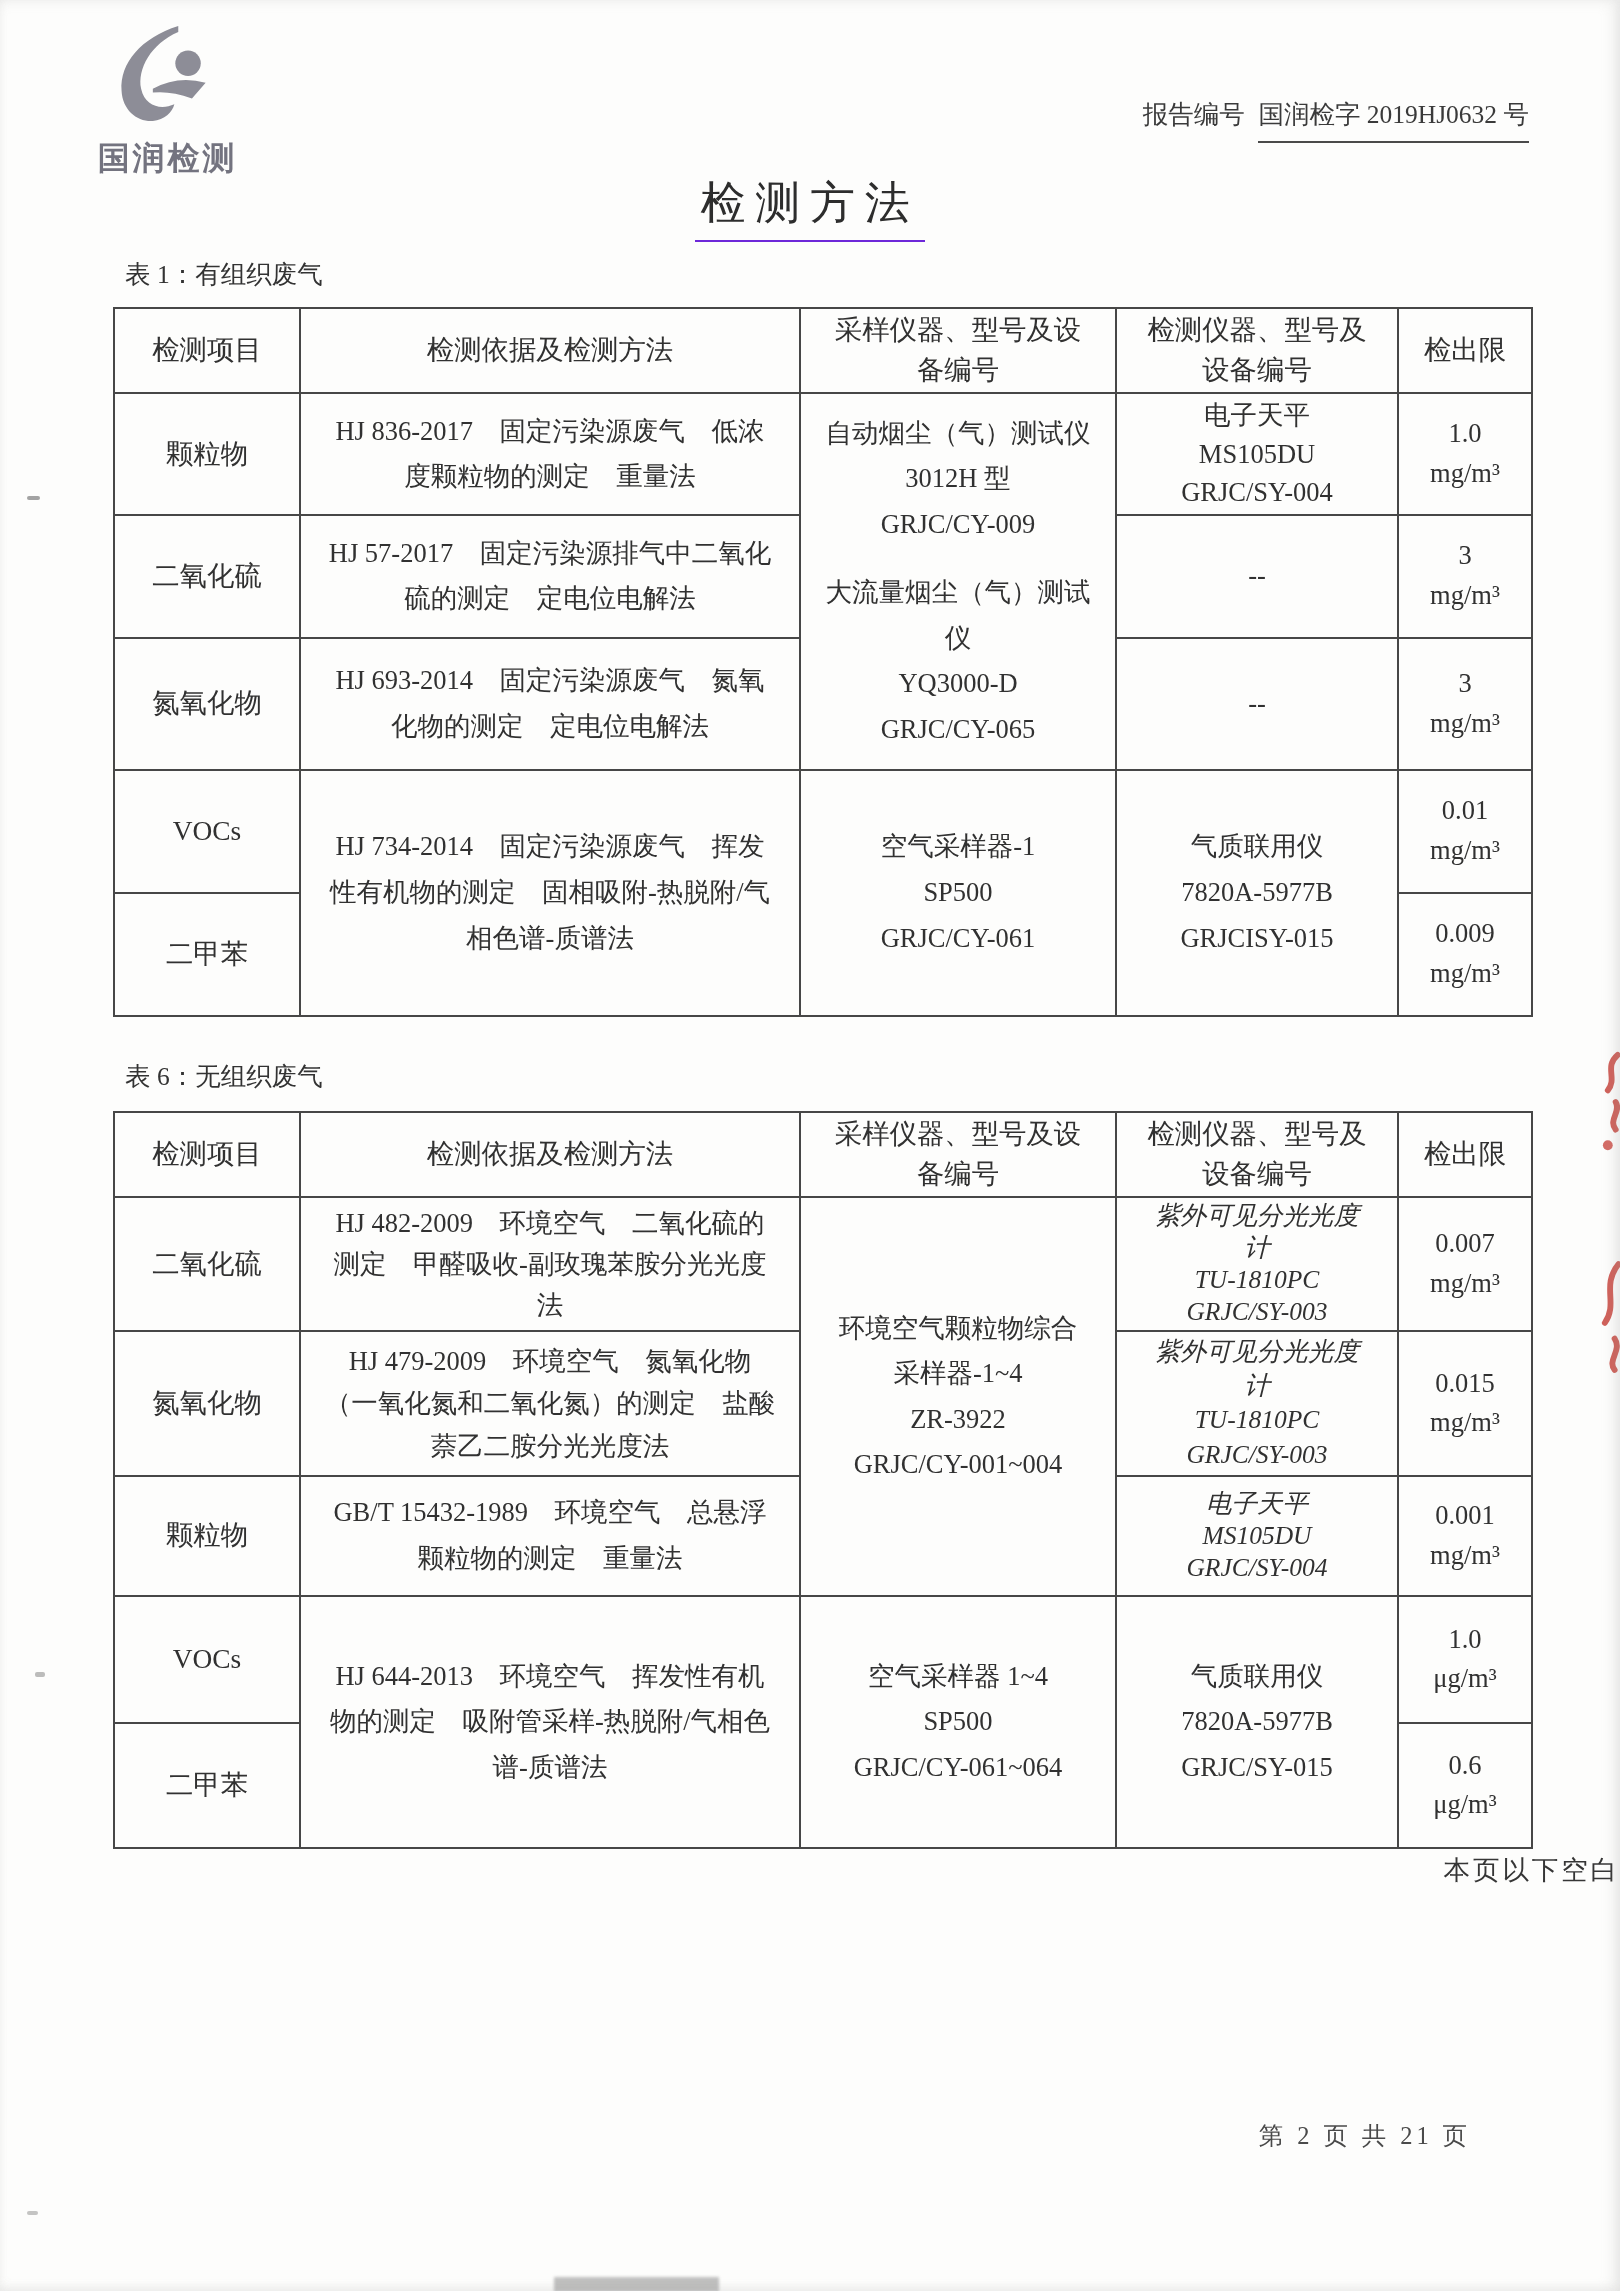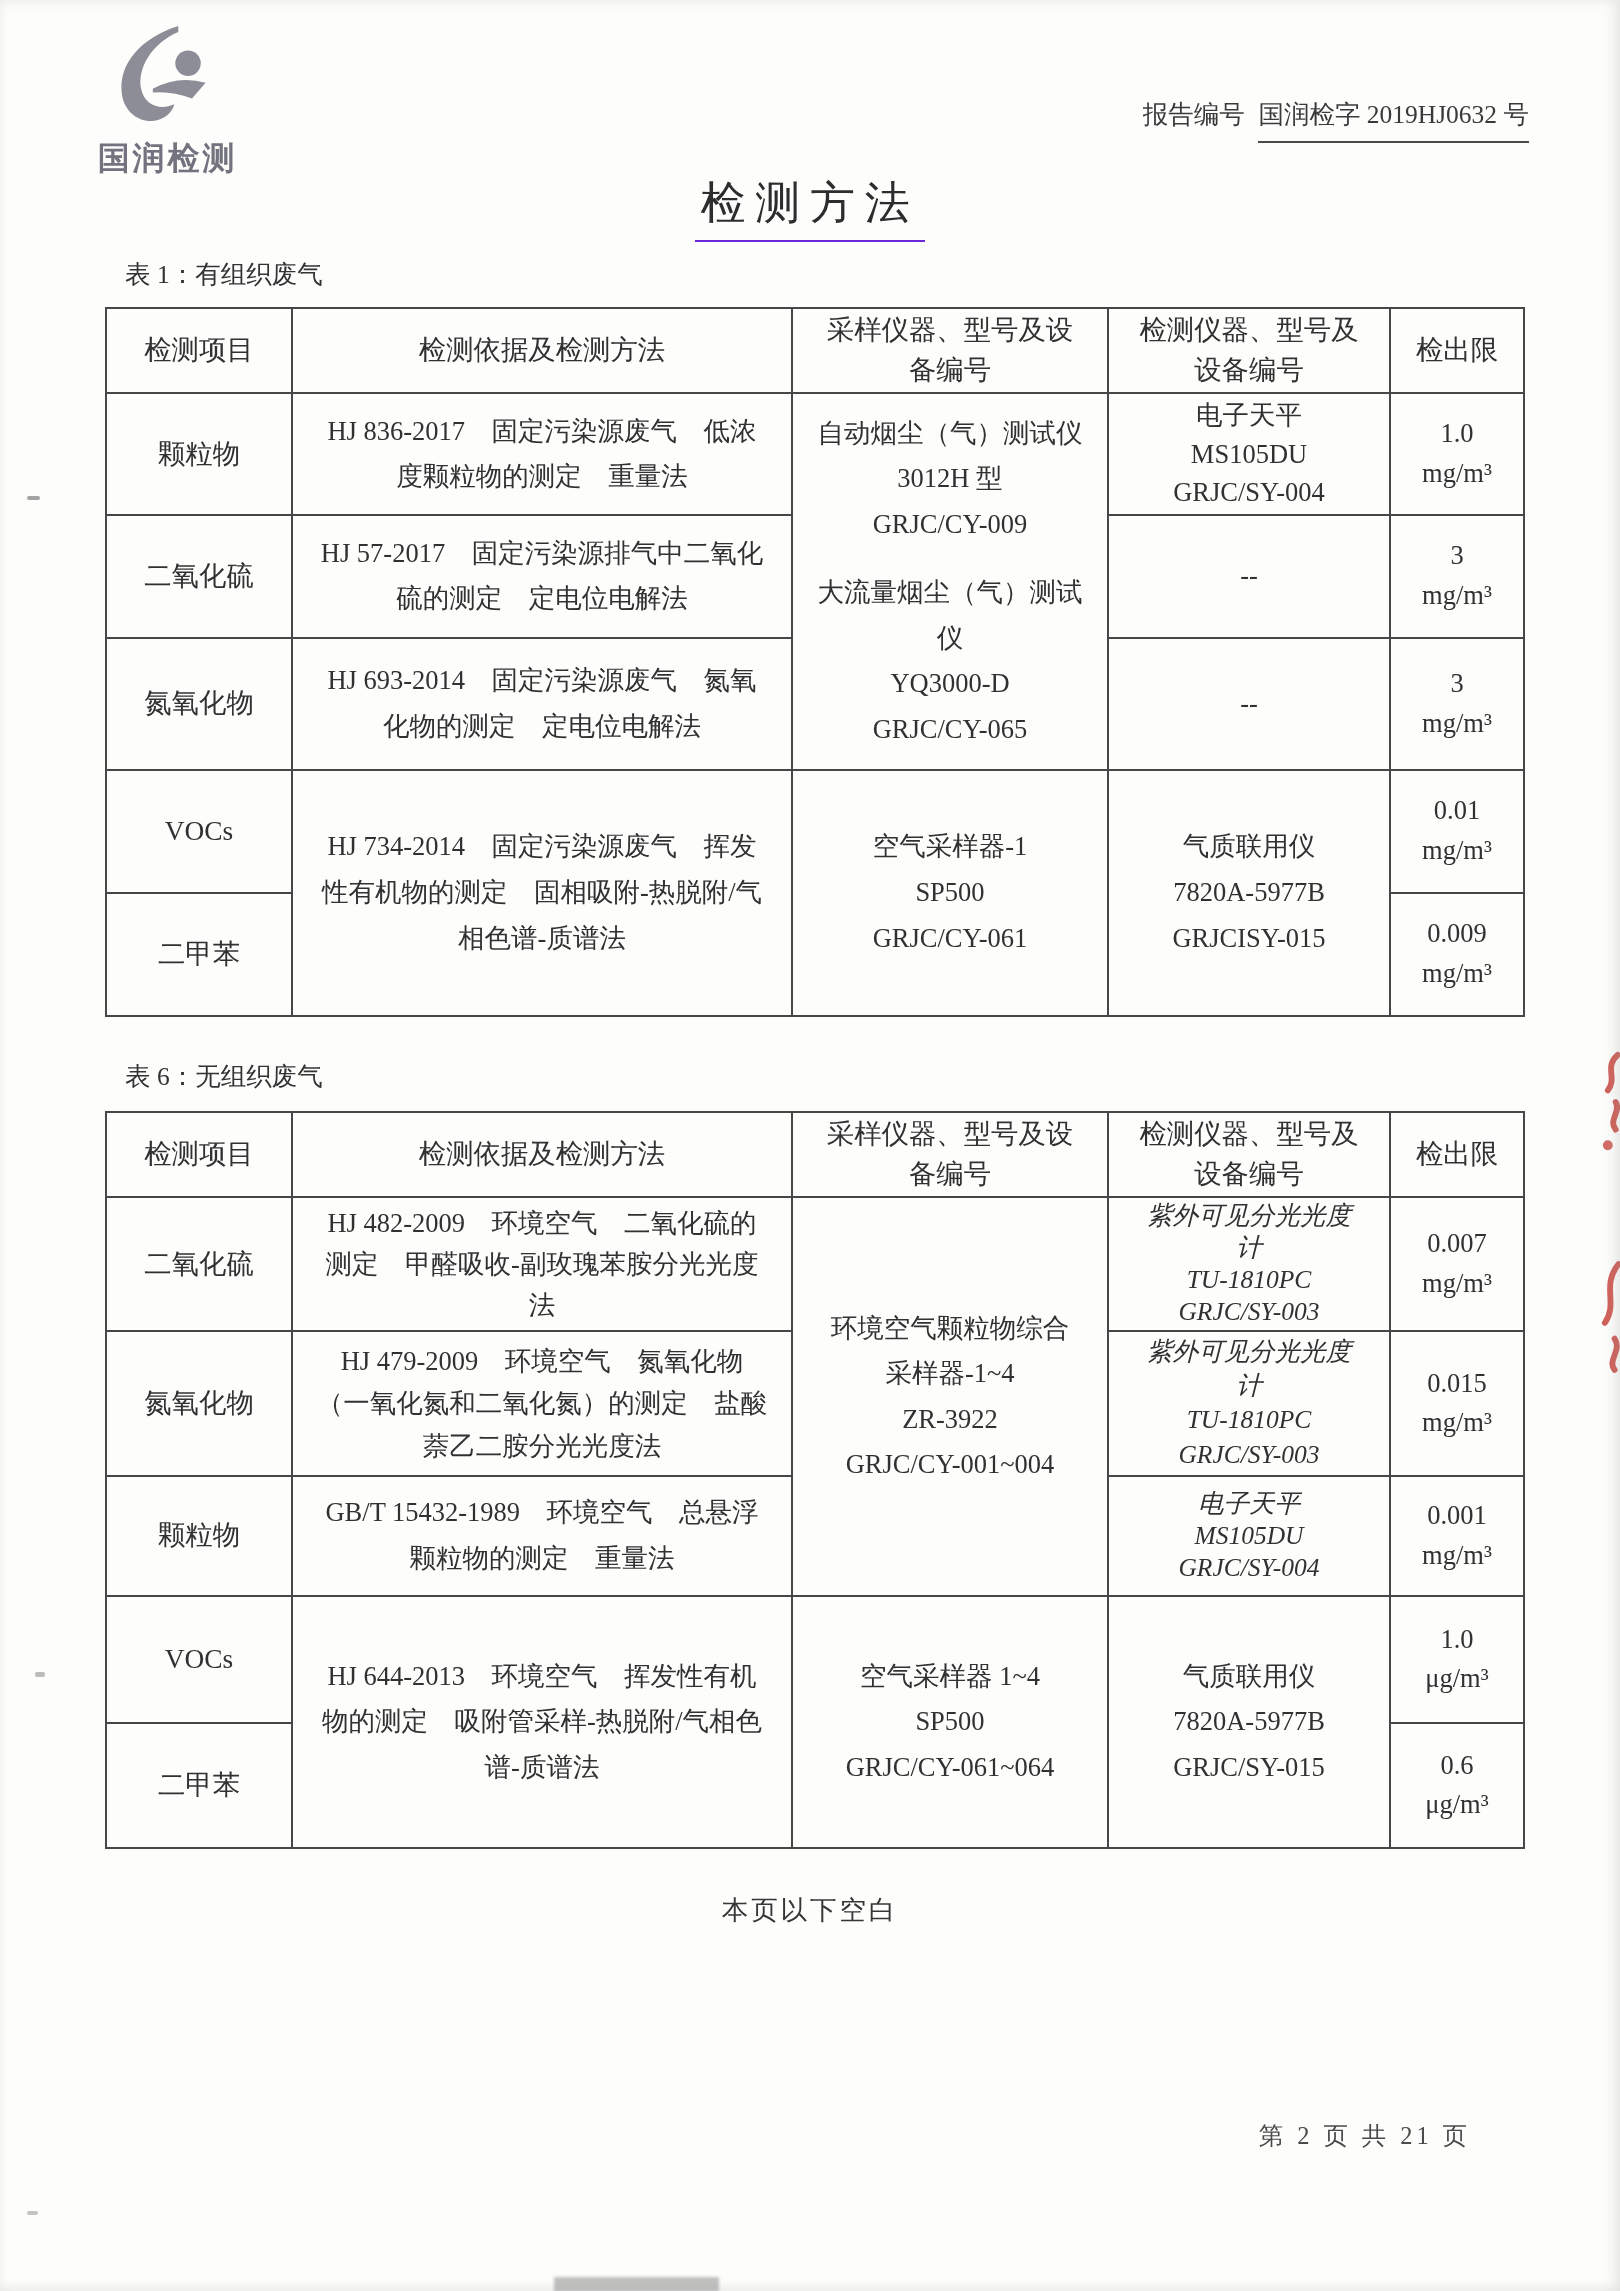--- a/index.html
+++ b/index.html
@@ -27,37 +27,37 @@
   .doc-title{position:absolute;top:173px;left:0;width:100%;text-align:center;}
   .doc-title span{
     display:inline-block;font-size:45px;letter-spacing:9.8px;color:#2d2d2d;
     border-bottom:2px solid #6d28d9;padding:0 5.9px 6.9px 5.9px;font-weight:500;
   }
 
   .tbl-label{position:absolute;left:125px;font-size:25.5px;color:#333;}
   #label-t1{top:257px;}
   #label-t2{top:1059px;}
 
-  table{border-collapse:collapse;table-layout:fixed;position:absolute;left:105px;background:transparent;}
+  table{border-collapse:collapse;table-layout:fixed;position:absolute;left:113px;background:transparent;}
   #t1{top:307px;width:1418px;}
   #t2{top:1111px;width:1418px;}
   td{
     border:2px solid #474747;
     text-align:center;vertical-align:middle;
     font-size:26.5px;line-height:1.72;color:#313131;
     padding:2px 21.6px;overflow:hidden;
   }
   td.hdr{font-size:27.4px;line-height:1.45;white-space:pre-line;padding:2px 7.8px;}
   td.item{font-size:27.4px;padding:2px 5.9px;}
   td.pre{white-space:pre-line;}
   td.limit{white-space:pre-line;line-height:1.5;padding:2px 3.9px;}
   td.tight{white-space:pre-line;line-height:1.25;font-size:25.5px;padding:2px 5.9px;font-style:italic;}
   .dual{height:365px;display:flex;flex-direction:column;justify-content:space-around;align-items:center;white-space:pre-line;}
 
-  .blank-note{position:absolute;top:1852px;left:0;width:100%;text-align:center;font-size:26.5px;letter-spacing:2.9px;color:#363636;margin-top:40px;}
+  .blank-note{position:absolute;top:1852px;left:0;width:100%;text-align:right;font-size:26.5px;letter-spacing:2.9px;color:#363636;}
   .page-footer{position:absolute;top:2119px;right:149px;font-size:24.5px;letter-spacing:3.9px;color:#4a4a4a;}
 
   .stamp{position:absolute;right:0;}
   #stamp-a{top:1049px;}
   #stamp-b{top:1260px;}
 
   .edge-mark{position:absolute;background:#5a5a5a;opacity:.55;border-radius:2px;}
   #mark-1{left:27.4px;top:496px;width:12.7px;height:3.9px;}
   #mark-2{left:35px;top:1672px;width:9.8px;height:4.9px;opacity:.4;}
   #mark-3{left:26.5px;top:2211px;width:11.8px;height:3.9px;opacity:.35;}

